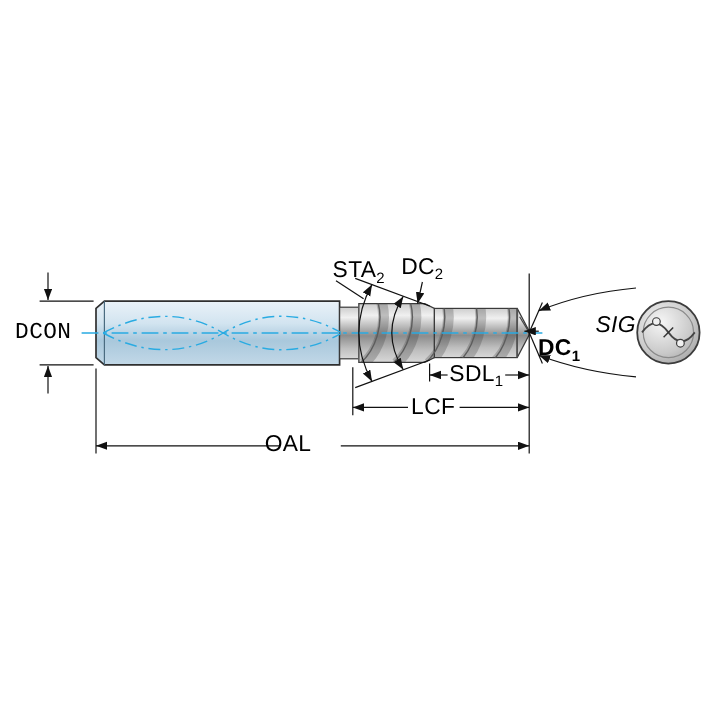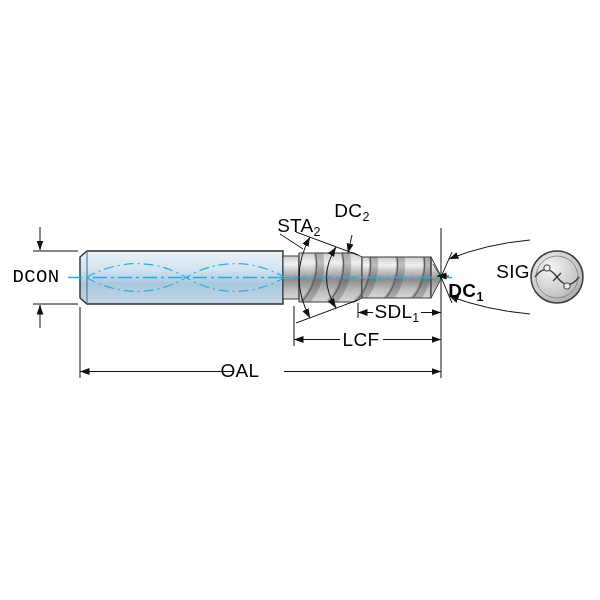--- a/index.html
+++ b/index.html
@@ -139,19 +139,19 @@
     </g>
 
     <g>
       <line x1="449" y1="276" x2="437" y2="276" marker-end="url(#arr)"></line>
     </g>
   </g>
 </svg>
 
 <div class="dim-label" style="left:36px;top:277px;font-family:Liberation Mono, monospace;"><span>DCON</span></div>
 <div class="dim-label" style="left:259px;top:227px;margin-left:40px;"><span>STA</span><sub>2</sub></div>
-<div class="dim-label" style="left:352px;top:212px;"><span>DC</span><sub>2</sub></div>
+<div class="dim-label" style="left:352px;top:224px;"><span>DC</span><sub>2</sub></div>
 <div class="dim-label" style="left:466px;top:292px;font-weight:bold;"><span>DC</span><sub>1</sub></div>
-<div class="dim-label" style="left:513px;top:272px;"><span>SIG</span></div>
+<div class="dim-label" style="left:513px;top:272px;font-style:italic;"><span>SIG</span></div>
 <div class="dim-label" style="left:397px;top:313px;text-align:right;"><span>SDL</span><sub>1</sub></div>
 <div class="dim-label" style="left:361px;top:340px;text-align:right;"><span>LCF</span></div>
 <div class="dim-label" style="left:240px;top:371px;"><span>OAL</span></div>
 
 </div>
 </body></html>

